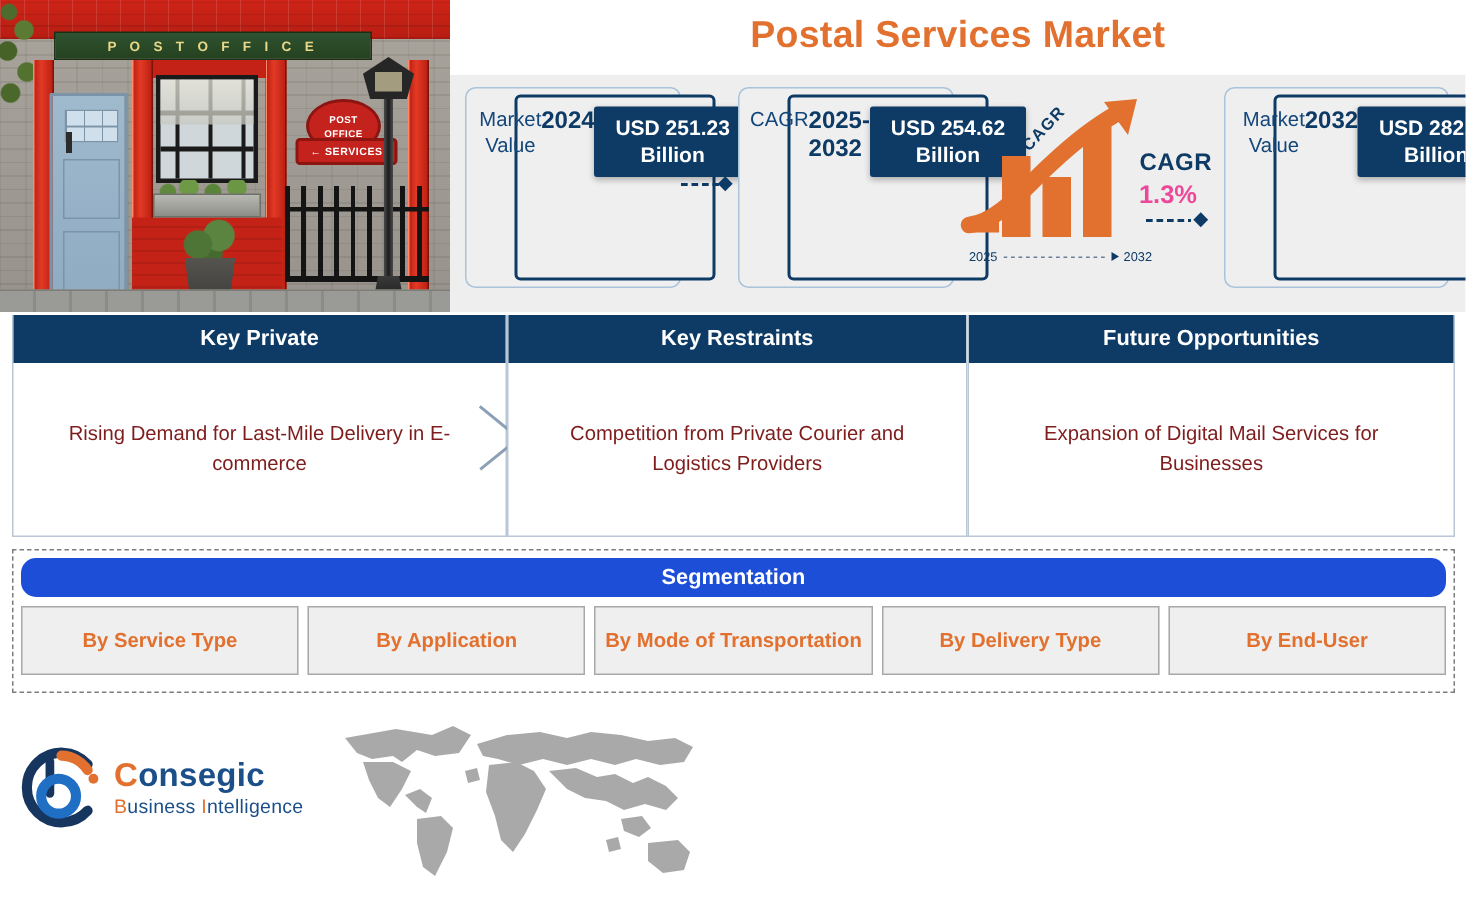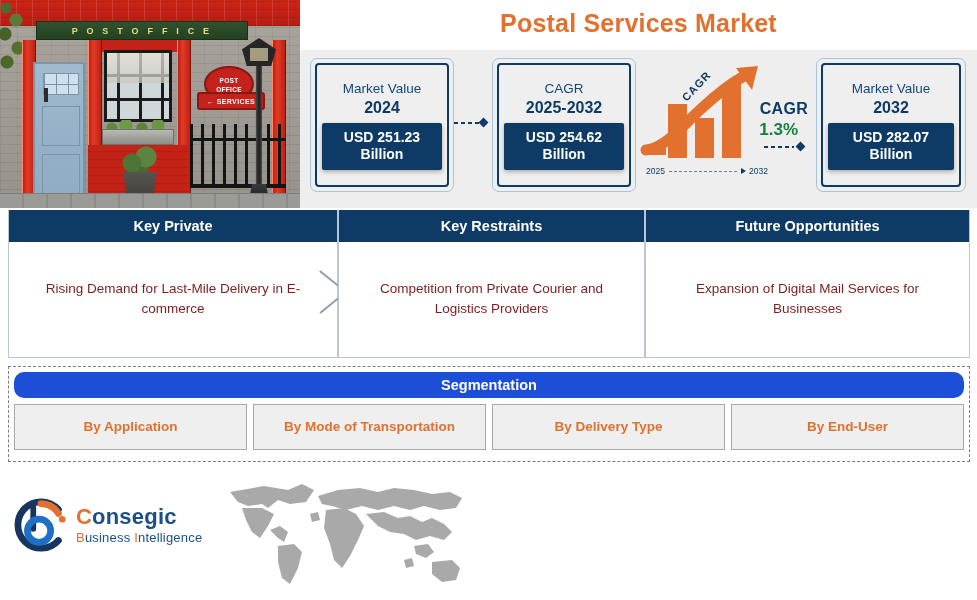--- a/index.html
+++ b/index.html
@@ -103,22 +103,22 @@
 
   
   .metrics { position:absolute; left:300px; top:0; width:677px; height:208px; background:#fff; }
   .metrics-band { position:absolute; left:0; top:50px; width:677px; height:158px; background:#eeeeee; }
   .main-title { position:absolute; left:0; top:9px; width:677px; text-align:center;
       color:#e2712f; font-size:25px; font-weight:bold; letter-spacing:.2px; }
 
   .mbox { position:absolute; top:58px; height:134px; border:1px solid #a9c3db;
       border-radius:7px; background:#efefef; padding:4px; }
   .mbox-inner { width:100%; height:100%; border:2.5px solid #0d3b66; border-radius:4px;
-      background:#efefef; display:flex; flex-direction:column; align-items:center;
-      justify-content:center; padding:6px 5px; }
+      background:#efefef; display:flex; flex-direction:row; align-items:flex-start;
+      justify-content:center; padding:6px 5px;margin-left:28px; }
   .mbox-label { color:#13467a; font-size:13.5px; line-height:1.28; text-align:center; }
   .mbox-year  { color:#0d3b66; font-size:16px; font-weight:bold; line-height:1.2; margin-bottom:6px; }
   .mbox-value { background:#0d3b66; color:#fff; border-radius:2px; font-size:14px;
       font-weight:bold; text-align:center; line-height:1.25; padding:6px 10px; min-width:104px;
       box-shadow:0 2px 4px rgba(0,0,0,.28); }
 
   #box-2024 { left:10px;  width:144px; }
   #box-cagr { left:192px; width:144px; }
   #box-2032 { left:516px; width:150px; }
 
@@ -127,21 +127,21 @@
       background-size: 7px 2px; }
   #dash-1 { left:154px; width:34px; }
   .dash-dot { position:absolute; width:7px; height:7px; background:#0d3b66;
       transform: rotate(45deg); top:119px; }
   #dot-1 { left:180px; }
 
   
   .cagr-graphic { position:absolute; left:340px; top:58px; width:172px; height:134px; }
   .cagr-label-big { position:absolute; right:4px; top:42px; color:#0d3b66;
       font-size:16px; font-weight:bold; letter-spacing:.3px; }
-  .cagr-pct { position:absolute; right:14px; top:62px; color:#15803d;
+  .cagr-pct { position:absolute; right:14px; top:62px; color:#ec4899;
       font-size:17px; font-weight:bold; }
   .cagr-dash { position:absolute; right:18px; top:88px; width:30px; height:2px;
       background-image:linear-gradient(90deg,#0d3b66 60%,transparent 60%); background-size:7px 2px;}
   .cagr-dot { position:absolute; right:8px; top:85px; width:7px; height:7px;
       background:#0d3b66; transform:rotate(45deg); }
   .cagr-axis { position:absolute; left:6px; bottom:16px; width:122px; font-size:8.5px;
       color:#0d3b66; display:flex; align-items:center; justify-content:space-between; }
   .axis-line { flex:1; height:1px; margin:0 4px;
       background-image:linear-gradient(90deg,#6a7f96 55%,transparent 55%); background-size:5px 1px; }
   .axis-arrow { width:0; height:0; border-left:5px solid #0d3b66;
@@ -298,20 +298,21 @@
     <div class="chev" id="chev-2"></div>
     <div class="panel" id="panel-future">
       <div class="panel-head">Future Opportunities</div>
       <div class="panel-body">Expansion of Digital Mail Services for Businesses</div>
     </div>
   </div>
 
   <div class="segmentation">
     <div class="seg-head">Segmentation</div>
     <div class="seg-row">
+      <div class="seg-item">By Service Type</div>
       <div class="seg-item">By Application</div>
       <div class="seg-item">By Mode of Transportation</div>
       <div class="seg-item">By Delivery Type</div>
       <div class="seg-item">By End-User</div>
     </div>
   </div>
 
   <div class="bottom">
 
     <div class="logo">

